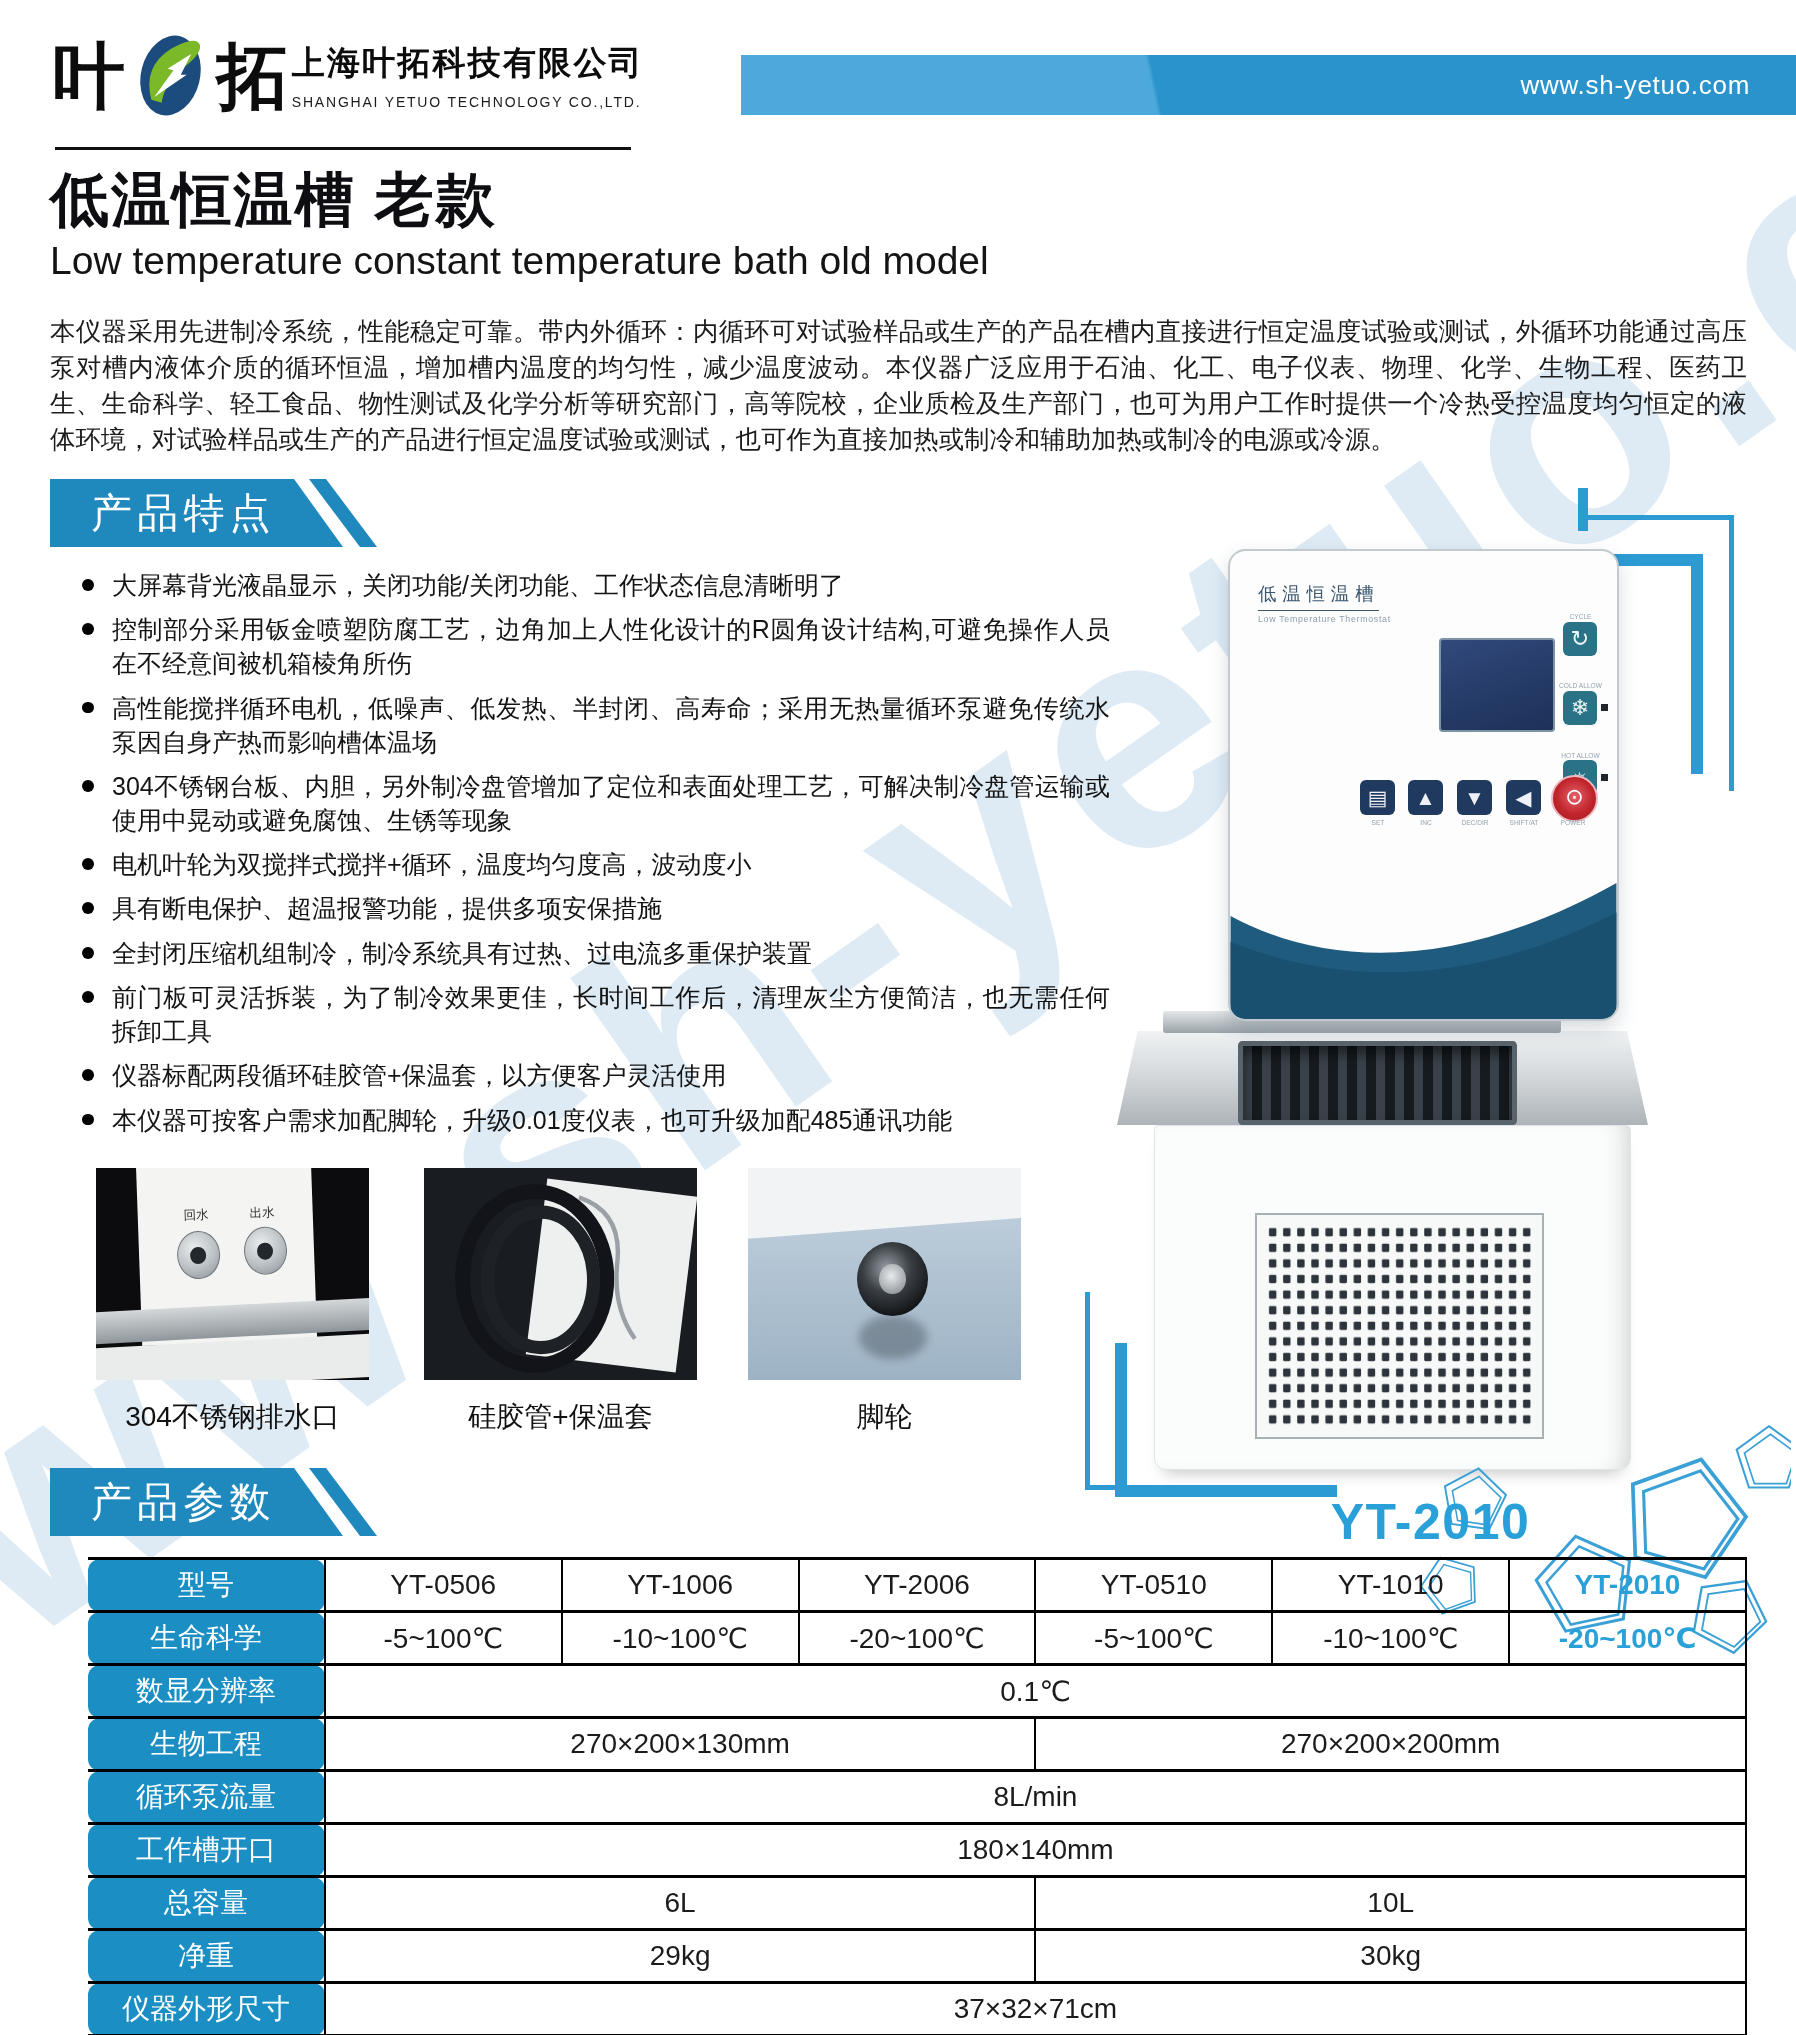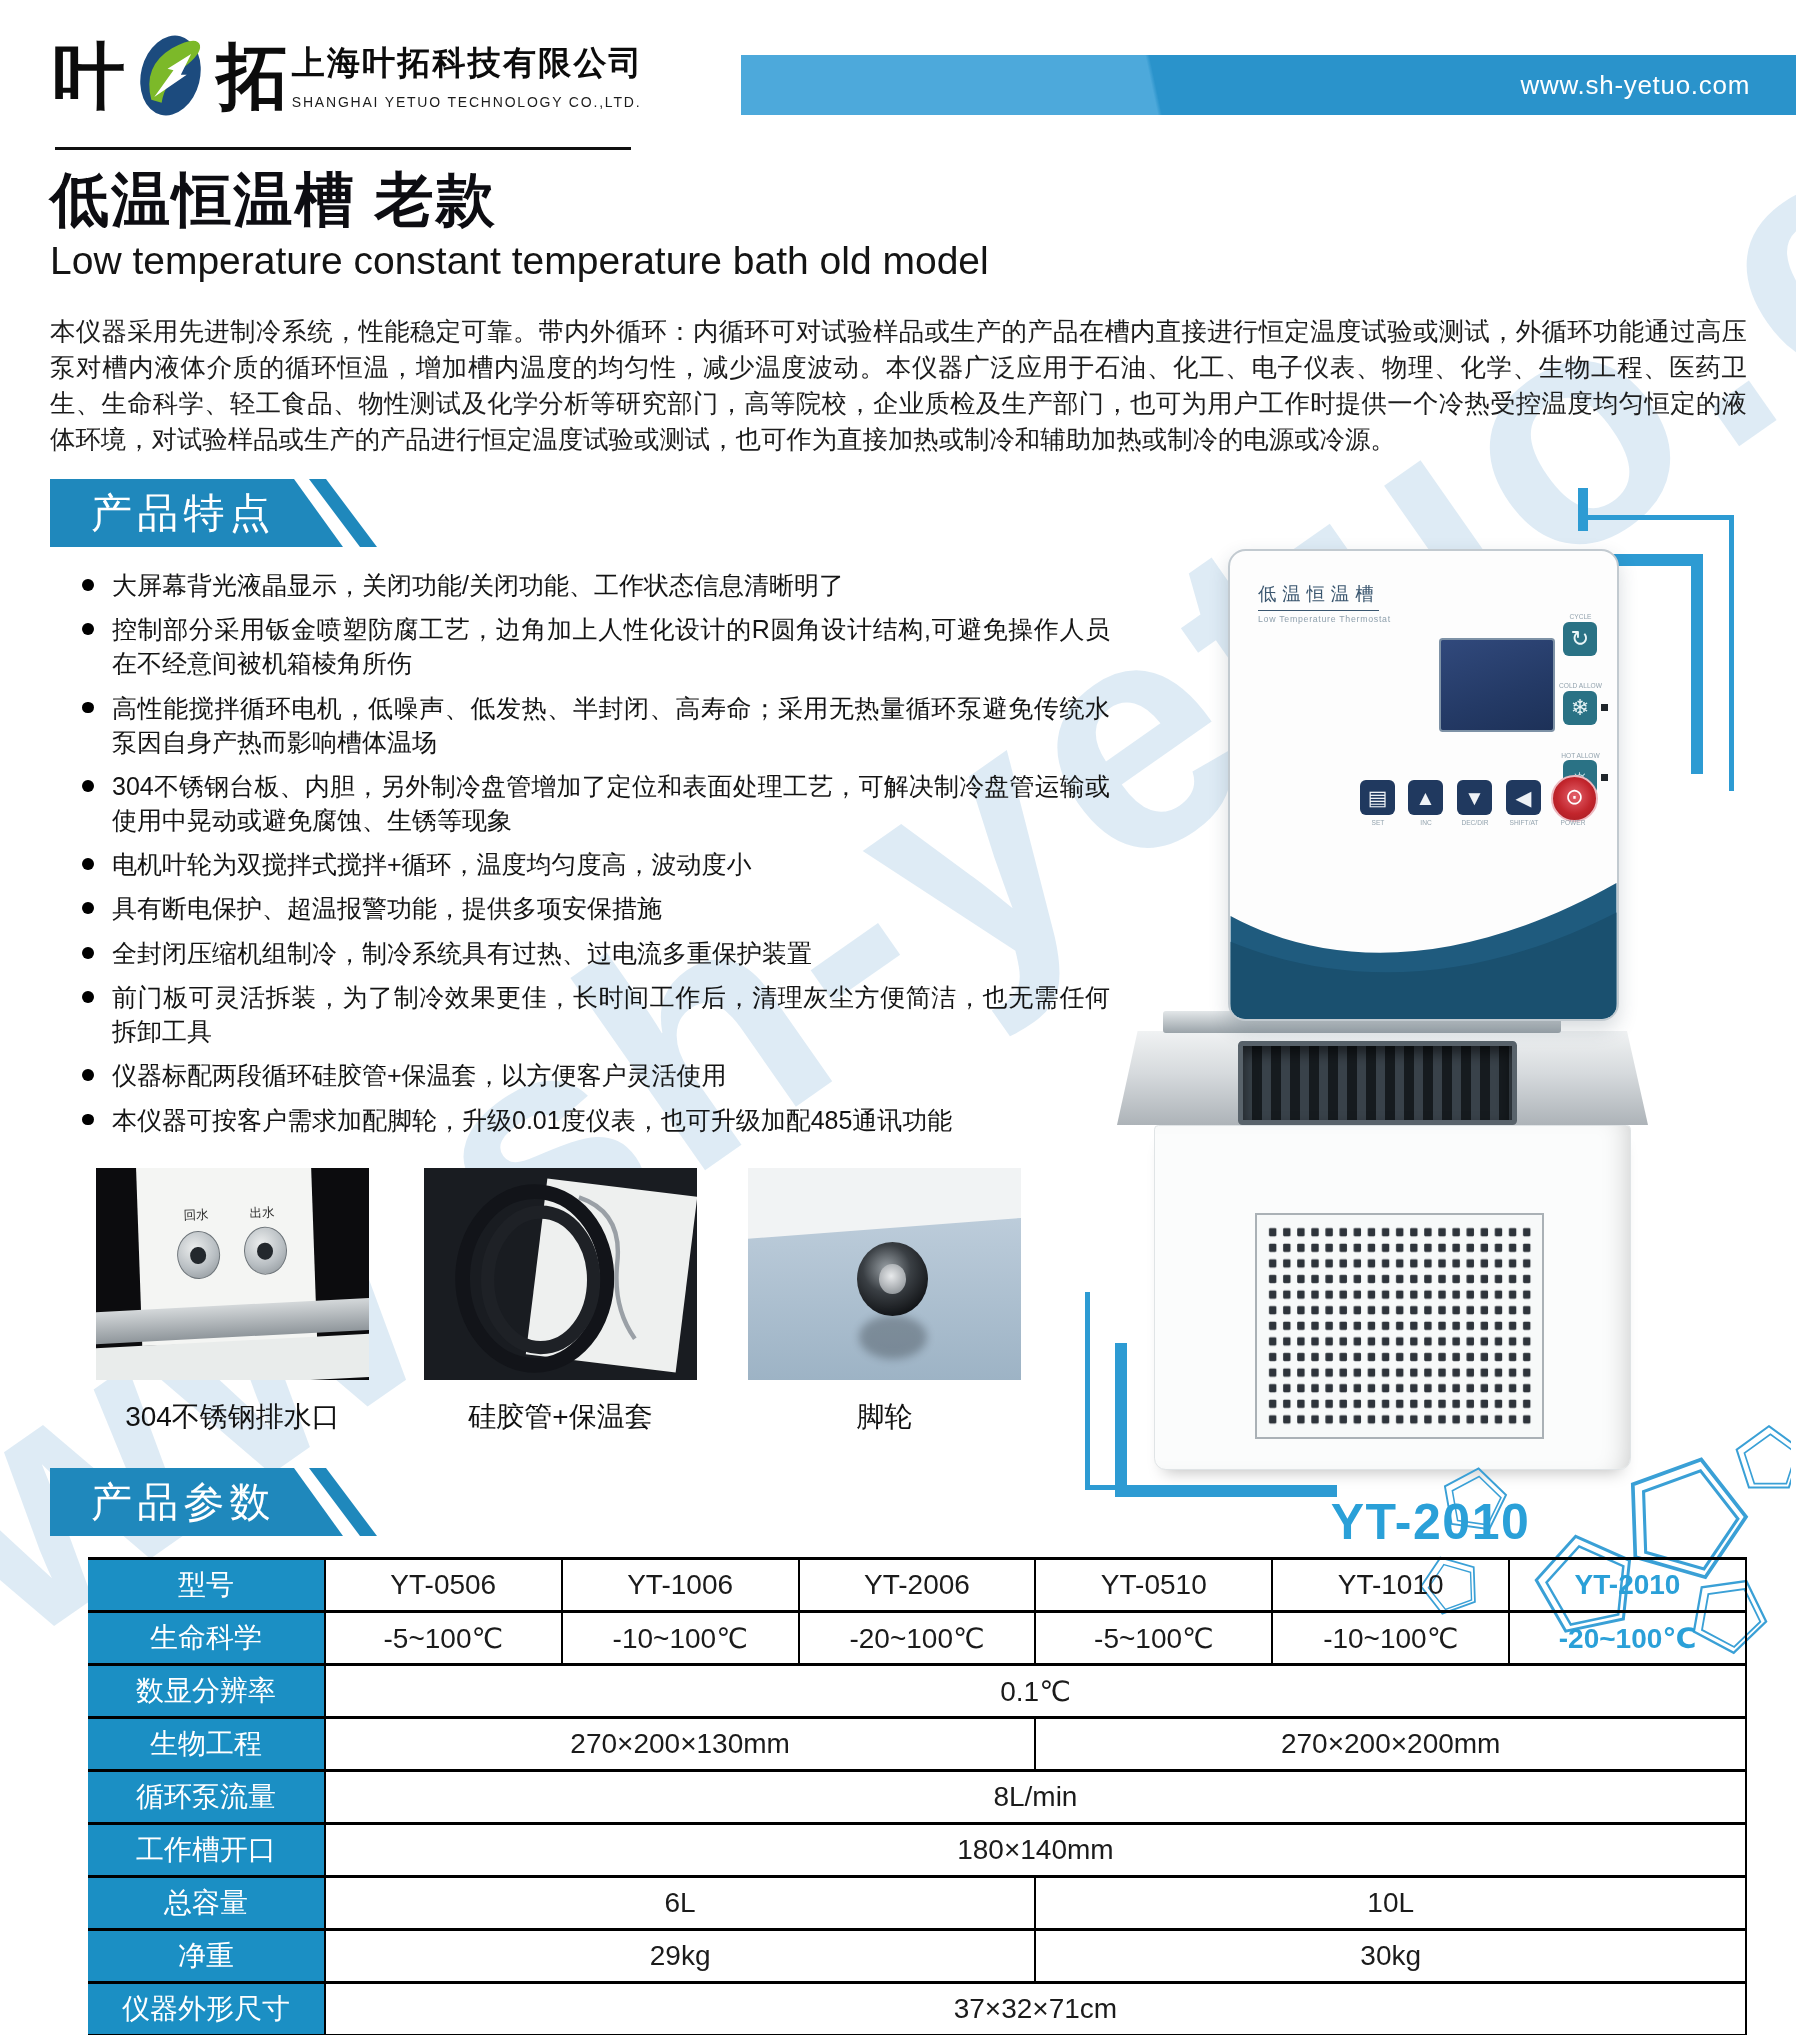--- a/index.html
+++ b/index.html
@@ -109,21 +109,21 @@
 
   
   .brk{position:absolute;z-index:3;border-color:#2d9bd3;border-style:solid;border-width:0;}
   .pentagons{position:absolute;left:1393px;top:1401px;z-index:3;}
 
   
   .tablewrap{position:absolute;left:88px;top:1557px;width:1659px;z-index:5;}
   table.params{border-collapse:collapse;width:100%;table-layout:fixed;}
   table.params td{border-top:3.7px solid #000;border-bottom:3.7px solid #000;
     border-left:2.2px solid #000;border-right:2.2px solid #000;
-    height:47px;text-align:center;font-size:28px;color:#1b1b1b;padding:1.5px 4.4px;}
+    height:47px;text-align:center;font-size:28px;color:#1b1b1b;padding:1.5px 4.4px;border-radius:12px;}
   table.params tr td:first-child{border-left:none;}
   table.params td.lbl{background:#1b8fc4;color:#fff;font-size:28px;}
   table.params td.hl{color:#2aa0d8;font-weight:700;}
 </style>
 </head>
 <body>
 
 <div class="page">
 
   <div class="watermark">www.sh-yetuo.com</div>

